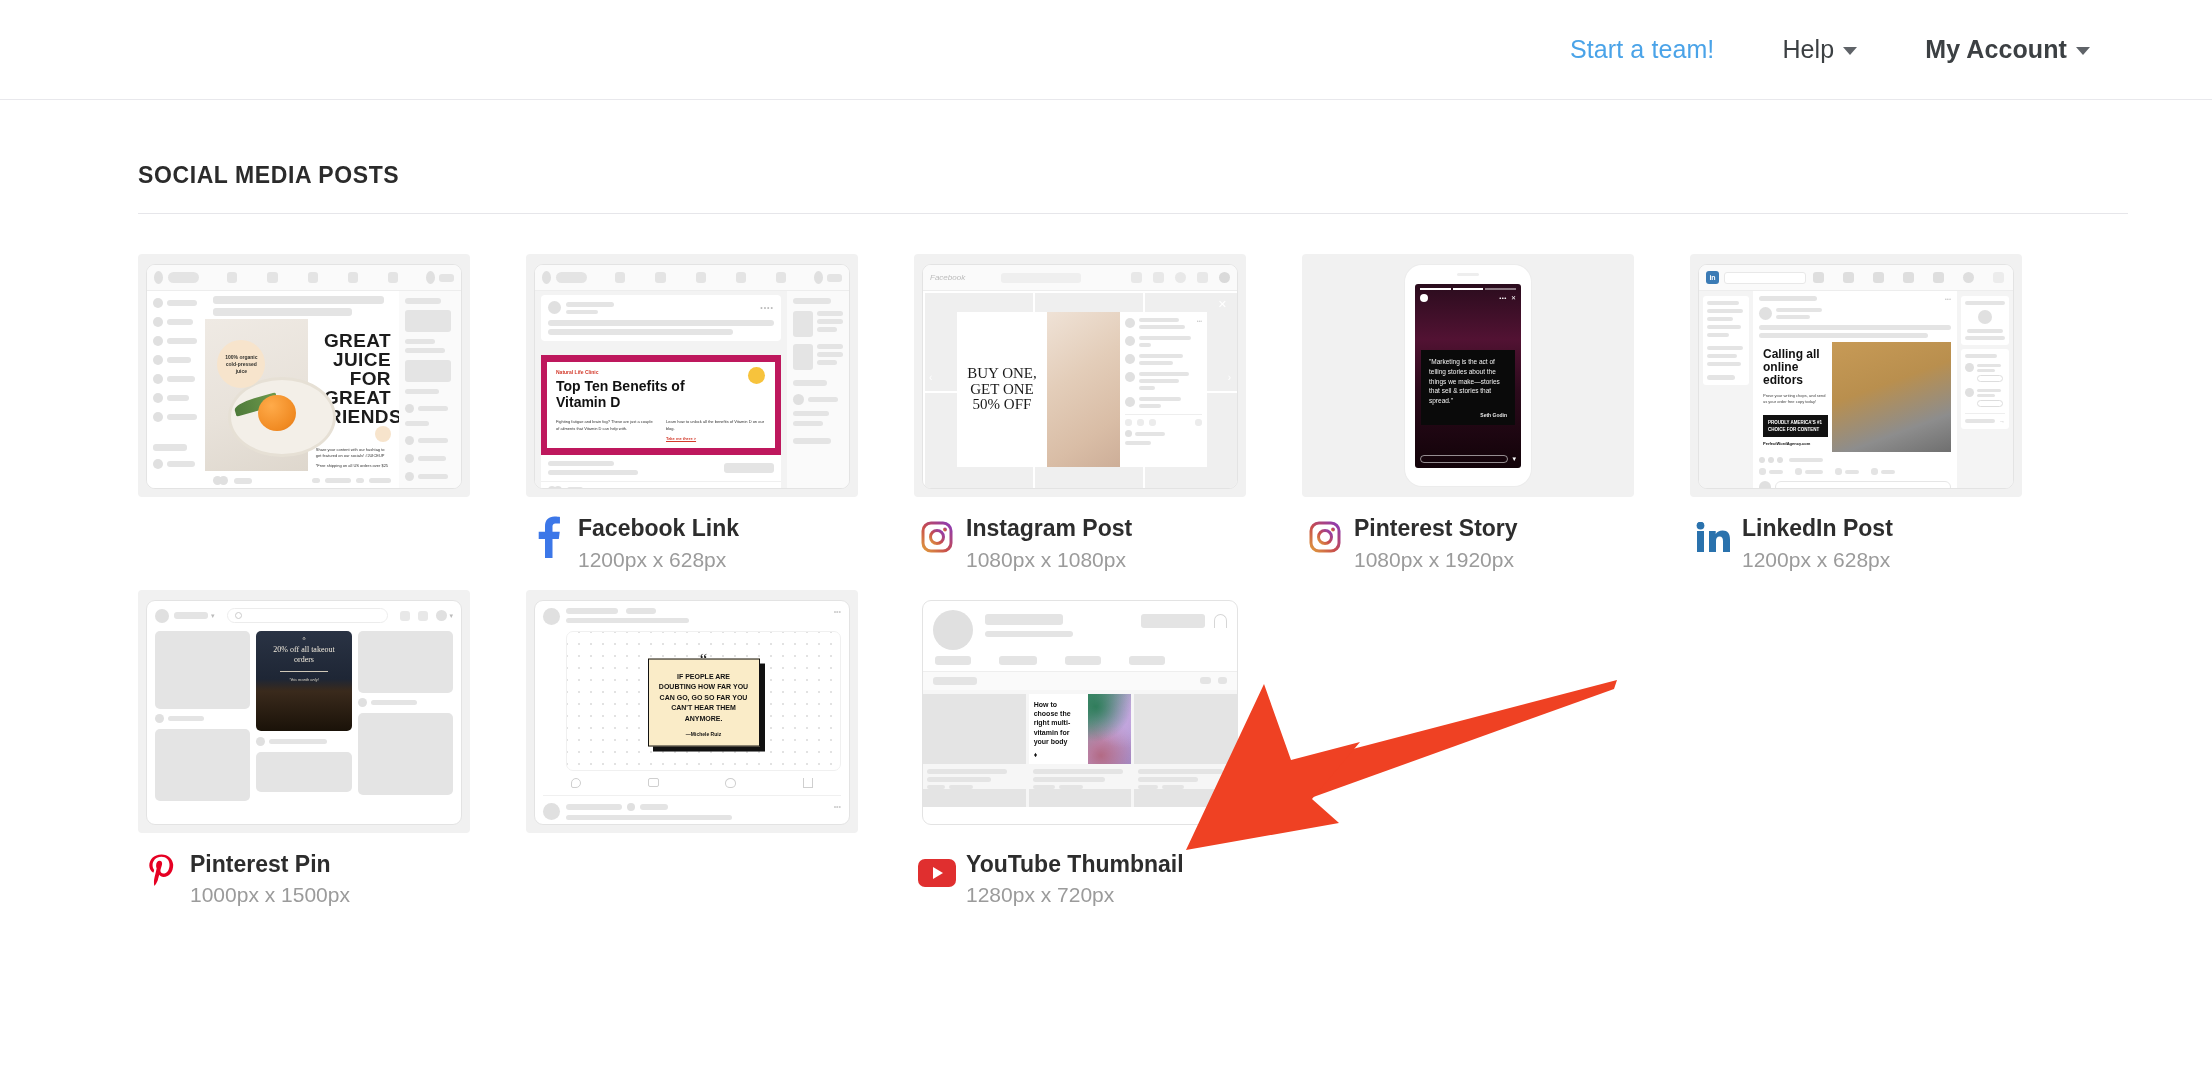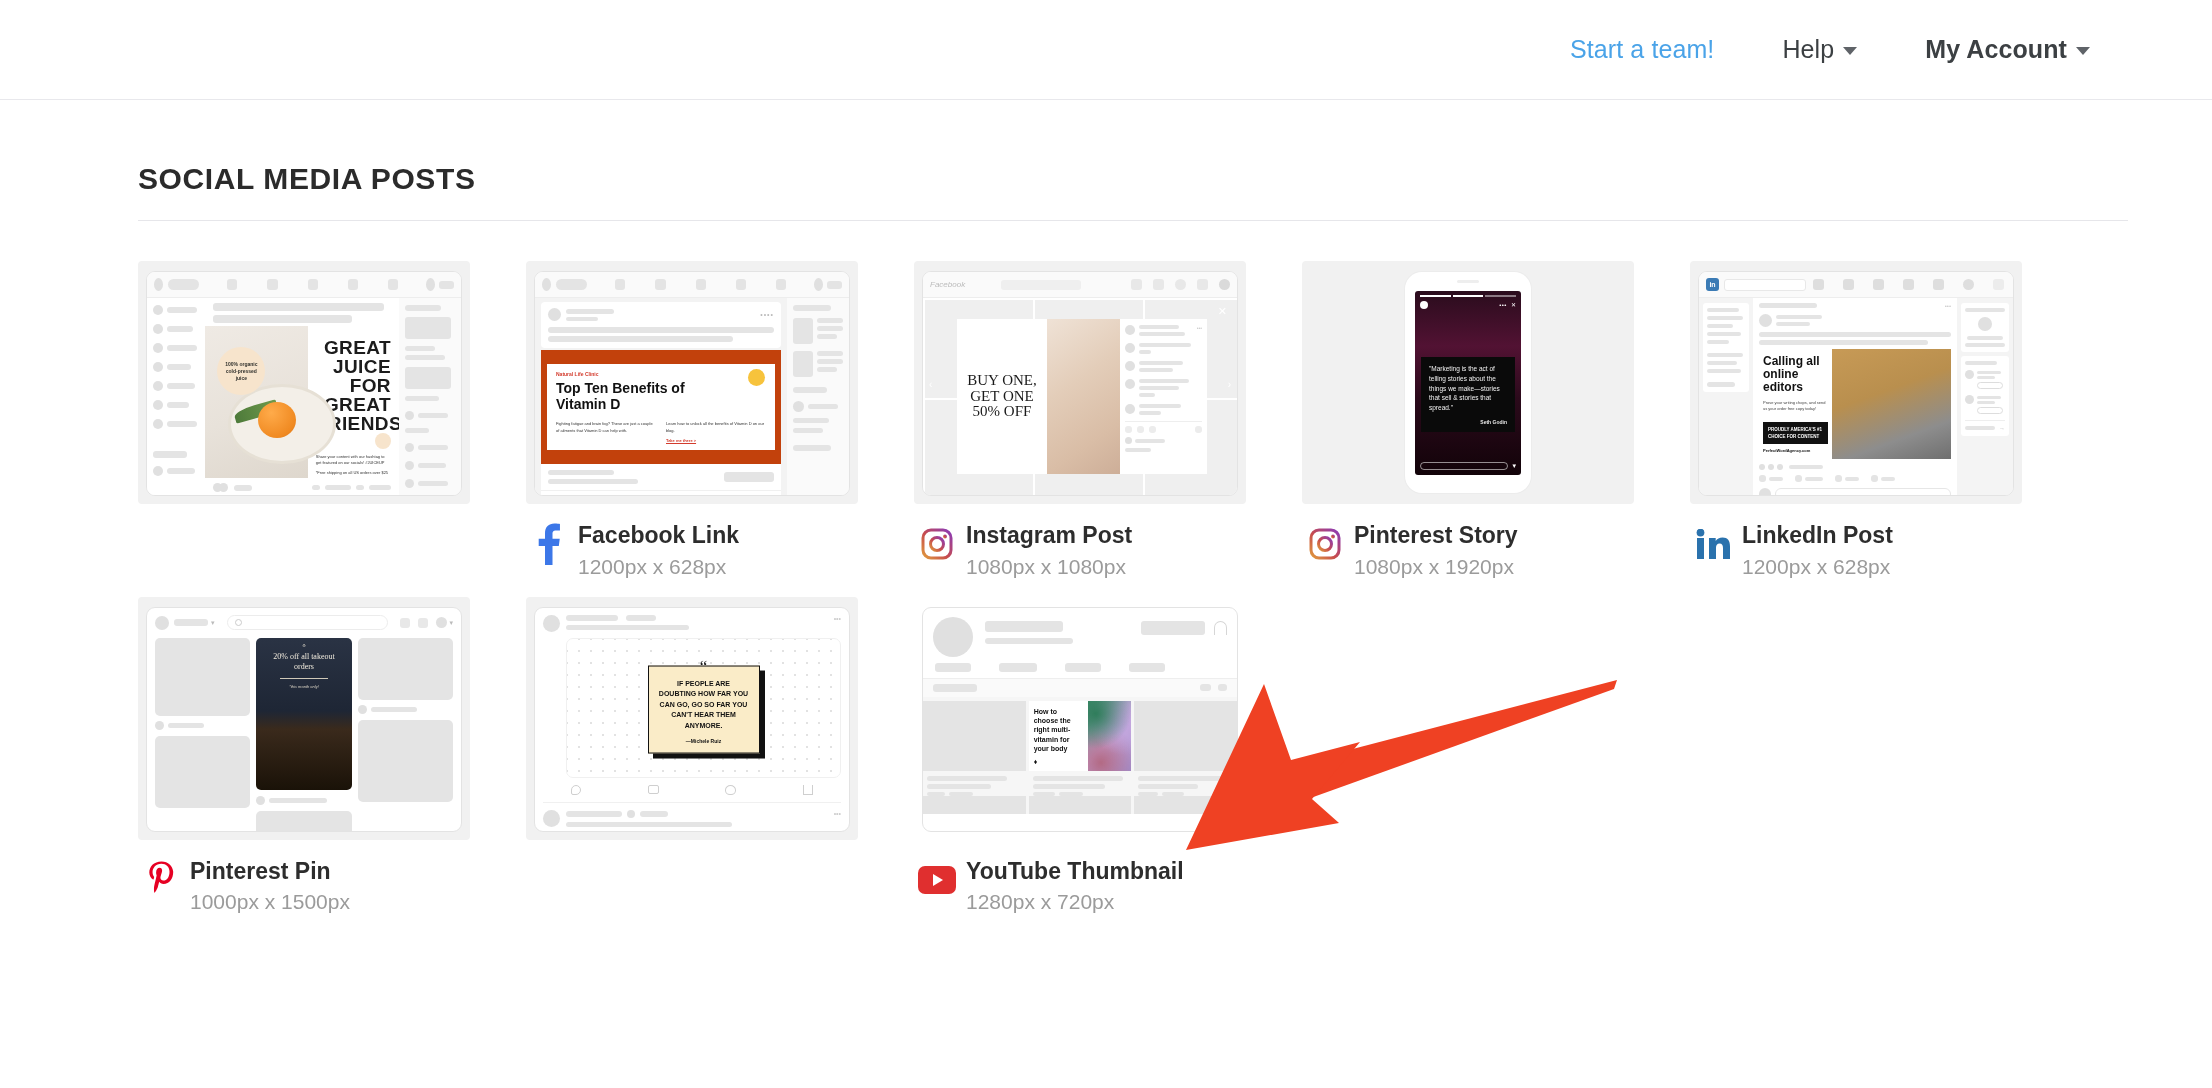--- a/index.html
+++ b/index.html
@@ -62,21 +62,21 @@
     margin-left: auto;
     display: flex; align-items: center;
     margin-right: 88px;
   }
   .nav-right .nav-item { font-weight: bold; }
   .nav-right .nav-item.plain { font-weight: normal; }
 
   
   .page { padding: 0 138px; }
   .section-title {
-    font-size: 30px;
+    font-size: 23px;
     font-weight: bold;
     letter-spacing: .6px;
     color: #2b2b2b;
     padding-top: 62px;
     padding-bottom: 24px;
   }
   .divider { height: 1px; background: #e6e6ea; width: 1990px; }
 
   .grid {
     display: flex;
@@ -379,21 +379,21 @@
                   <div class="circ" style="width:13px;height:13px"></div>
                   <div style="margin-left:5px">
                     <div class="ph" style="width:48px;height:5px;margin-bottom:3px"></div>
                     <div class="ph" style="width:32px;height:4px"></div>
                   </div>
                   <div style="margin-left:auto;letter-spacing:1px;color:#bbb;font-size:7px">••••</div>
                 </div>
                 <div class="ph" style="height:6px;width:100%;margin-top:6px"></div>
                 <div class="ph" style="height:6px;width:82%;margin-top:3px"></div>
               </div>
-              <div style="background:#c2410c;padding:14px 6px;margin-top:2px">
+              <div style="background:#be185d;padding:7px 6px;margin-top:14px">
                 <div style="background:#fff;padding:7px 9px;position:relative">
                   <div style="position:absolute;right:10px;top:5px;width:17px;height:17px;border-radius:50%;background:#f7c33c"></div>
                   <div style="font-size:5px;color:#d33b2c;font-weight:bold">Natural Life Clinic</div>
                   <div style="font-size:14px;font-weight:bold;color:#111;line-height:1.15;margin-top:3px;max-width:130px">Top Ten Benefits of Vitamin D</div>
                   <div style="display:flex;gap:10px;margin-top:9px">
                     <div style="font-size:4px;color:#333;line-height:1.7;width:48%">Fighting fatigue and brain fog? These are just a couple of ailments that Vitamin D can help with.</div>
                     <div style="width:48%">
                       <div style="font-size:4px;color:#333;line-height:1.7">Learn how to unlock all the benefits of Vitamin D on our blog.</div>
                       <div style="font-size:4px;color:#d33b2c;font-weight:bold;margin-top:3px;text-decoration:underline">Take me there &gt;</div>
                     </div>
@@ -773,21 +773,21 @@
           <div style="display:flex;gap:6px;padding:0 8px">
             <div style="width:32%">
               <div class="ph" style="width:100%;height:78px;border-radius:5px;margin-bottom:5px"></div>
               <div style="display:flex;align-items:center;margin-bottom:6px">
                   <div class="circ" style="width:9px;height:9px"></div>
                   <div class="ph" style="width:36px;height:5px;margin-left:4px"></div>
                 </div>
               <div class="ph" style="width:100%;height:72px;border-radius:5px"></div>
             </div>
             <div style="width:32%">
-              <div class="burger-img" style="width:100%;height:152px;border-radius:5px;position:relative;overflow:hidden">
+              <div class="burger-img" style="width:100%;height:100px;border-radius:5px;position:relative;overflow:hidden">
                 <div style="text-align:center;color:#d7d2c6;font-size:4px;padding-top:5px">⚙</div>
                 <div style="color:#efe9dc;font-size:8px;text-align:center;padding:4px 7px 0 7px;line-height:1.35;font-family:'Liberation Serif',serif">20% off all takeout orders</div>
                 <div style="width:48px;height:1px;background:#cfc8b8;margin:5px auto 0 auto"></div>
                 <div style="color:#d8d2c4;font-size:4px;text-align:center;margin-top:5px;font-style:italic">*this month only!</div>
               </div>
               <div style="display:flex;align-items:center;margin-top:6px">
                   <div class="circ" style="width:9px;height:9px"></div>
                   <div class="ph" style="width:58px;height:5px;margin-left:4px"></div>
                 </div>
               <div class="ph" style="width:100%;height:40px;border-radius:5px;margin-top:6px"></div>

